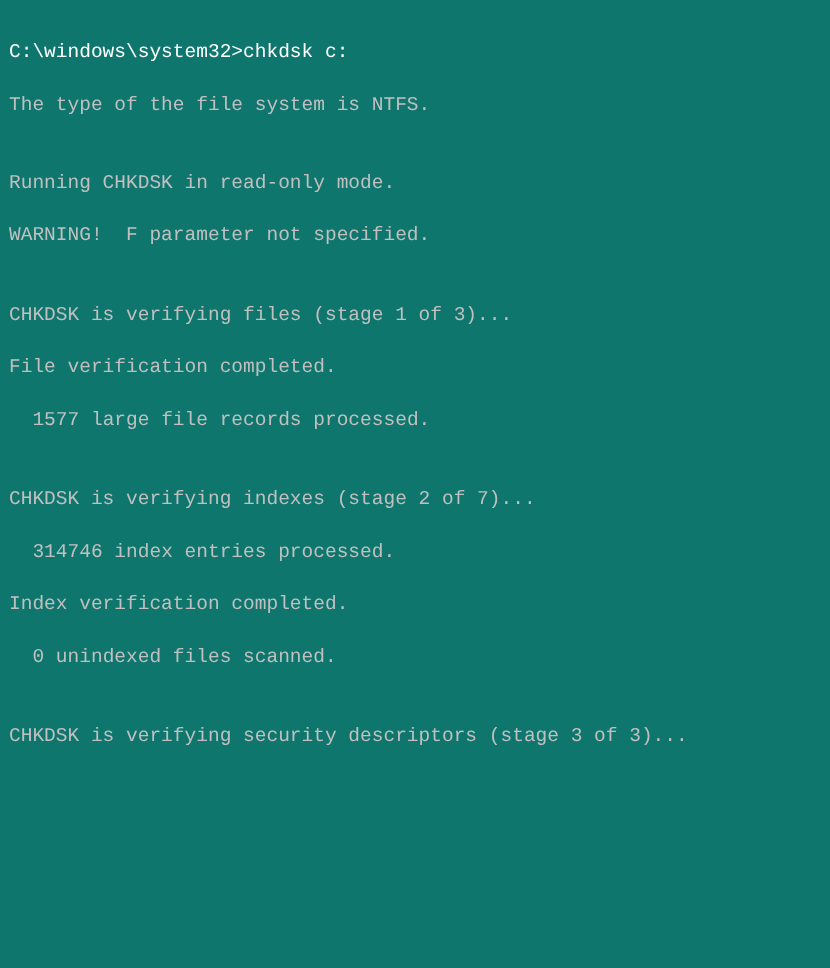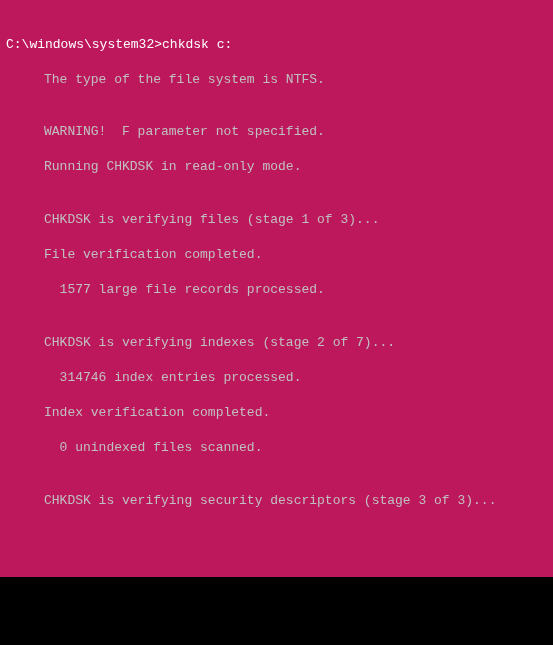--- a/index.html
+++ b/index.html
@@ -10,53 +10,52 @@
     body {
       background: #000;
       width: 553px;
       height: 645px;
       overflow: hidden;
       font-family: 'Courier New', Courier, monospace;
       font-size: 13px;
       color: #c0c0c0;
     }
     .terminal {
-      background: #be185d;
+      background: #0f766e;
       width: 553px;
-      height: 577px;
-      padding: 18px 6px;
+      height: 645px;
+      padding: 8px 6px;
       white-space: pre-wrap;
       word-break: break-word;
       line-height: 1.35;
       overflow: hidden;
     }
     .line {
       display: block;
     }
     .bright {
       color: #ffffff;
     }
     .dim {
       color: #c0c0c0;
-      margin-left: 38px;
     }
     @keyframes blink {
       0%, 100% { opacity: 1; }
       50% { opacity: 0; }
     }
   </style>
 </head>
 <body>
 
 <div class="terminal">
 <span class="line bright">C:\windows\system32&gt;chkdsk c:</span>
 <span class="line dim">The type of the file system is NTFS.</span>
 <span class="line dim"></span>
+<span class="line dim">Running CHKDSK in read-only mode.</span>
 <span class="line dim">WARNING!  F parameter not specified.</span>
-<span class="line dim">Running CHKDSK in read-only mode.</span>
 <span class="line dim"></span>
 <span class="line dim">CHKDSK is verifying files (stage 1 of 3)...</span>
 <span class="line dim">File verification completed.</span>
 <span class="line dim">  1577 large file records processed.</span>
 <span class="line dim"></span>
 <span class="line dim">CHKDSK is verifying indexes (stage 2 of 7)...</span>
 <span class="line dim">  314746 index entries processed.</span>
 <span class="line dim">Index verification completed.</span>
 <span class="line dim">  0 unindexed files scanned.</span>
 <span class="line dim"></span>

